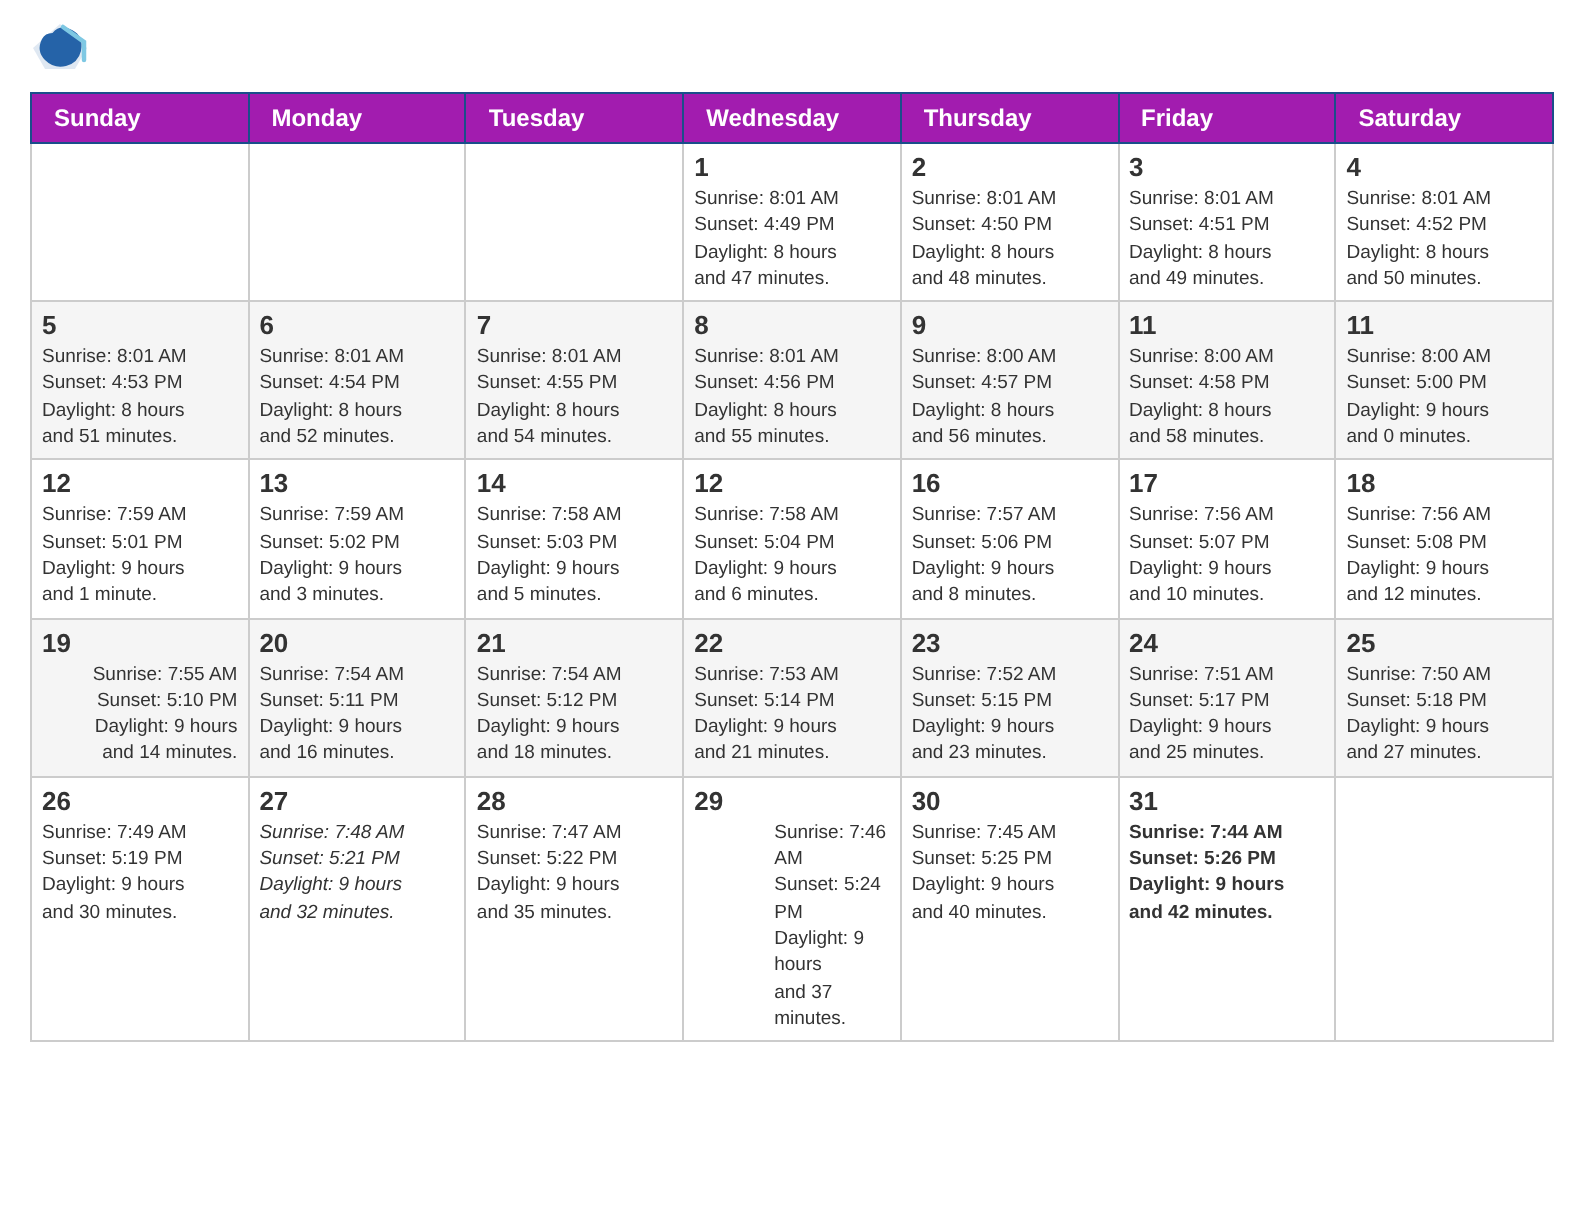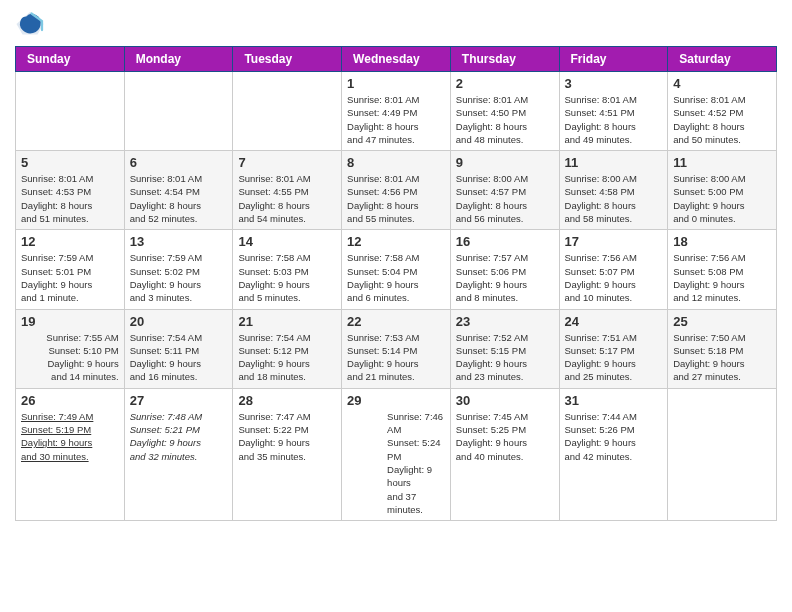--- a/index.html
+++ b/index.html
@@ -310,21 +310,21 @@
             <span class="day-number">25</span>
             <div class="day-info" style="white-space: pre-line;">Sunrise: 7:50 AM
 Sunset: 5:18 PM
 Daylight: 9 hours
 and 27 minutes.</div>
           </td>
         </tr>
         <tr>
           <td>
             <span class="day-number">26</span>
-            <div class="day-info" style="white-space: pre-line; text-decoration: underline;">Sunrise: 7:49 AM
+            <div class="day-info" style="white-space: pre-line;">Sunrise: 7:49 AM
 Sunset: 5:19 PM
 Daylight: 9 hours
 and 30 minutes.</div>
           </td>
           <td>
             <span class="day-number">27</span>
             <div class="day-info" style="white-space: pre-line; font-style: italic;">Sunrise: 7:48 AM
 Sunset: 5:21 PM
 Daylight: 9 hours
 and 32 minutes.</div>
@@ -345,21 +345,21 @@
           </td>
           <td>
             <span class="day-number">30</span>
             <div class="day-info" style="white-space: pre-line;">Sunrise: 7:45 AM
 Sunset: 5:25 PM
 Daylight: 9 hours
 and 40 minutes.</div>
           </td>
           <td>
             <span class="day-number">31</span>
-            <div class="day-info" style="white-space: pre-line;">Sunrise: 7:44 AM
+            <div class="day-info" style="white-space: pre-line; font-weight: bold;">Sunrise: 7:44 AM
 Sunset: 5:26 PM
 Daylight: 9 hours
 and 42 minutes.</div>
           </td>
           <td class="empty-cell"></td>
         </tr>
       </tbody>
   </table>
 </div>
 

